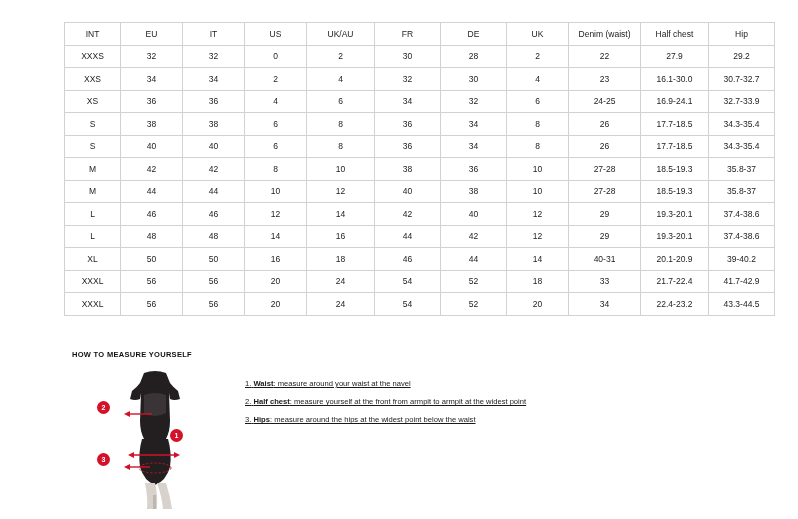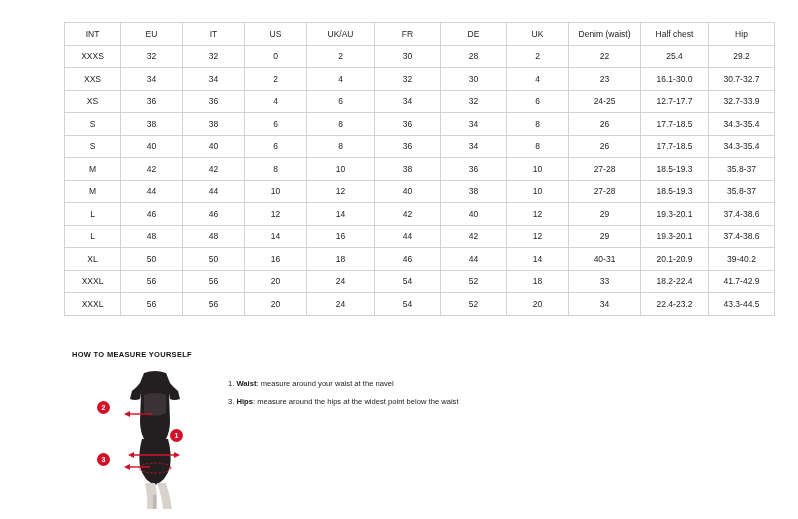--- a/index.html
+++ b/index.html
@@ -85,24 +85,25 @@
     height: 140px;
     margin-left: 28px;
     flex: 0 0 auto;
   }
   .instructions {
     margin-left: 18px;
     padding-top: 10px;
     flex: 1 1 auto;
   }
   .instructions p {
-    margin: 0 0 9px 0;
+    margin: 0 0 9px 17px;
     font-size: 7.6px;
     color: #1a1a1a;
     line-height: 1.2;
+    text-decoration: underline;
   }
   .instructions b {
     font-weight: bold;
   }
 
   
   .fig-svg {
     position: absolute;
     left: 0;
     top: 0;
@@ -162,21 +163,21 @@
         <tr>
           <td>XXXS</td>
           <td>32</td>
           <td>32</td>
           <td>0</td>
           <td>2</td>
           <td>30</td>
           <td>28</td>
           <td>2</td>
           <td>22</td>
-          <td>25.4</td>
+          <td>27.9</td>
           <td>29.2</td>
         </tr>
         <tr>
           <td>XXS</td>
           <td>34</td>
           <td>34</td>
           <td>2</td>
           <td>4</td>
           <td>32</td>
           <td>30</td>
@@ -188,21 +189,21 @@
         <tr>
           <td>XS</td>
           <td>36</td>
           <td>36</td>
           <td>4</td>
           <td>6</td>
           <td>34</td>
           <td>32</td>
           <td>6</td>
           <td>24-25</td>
-          <td>12.7-17.7</td>
+          <td>16.9-24.1</td>
           <td>32.7-33.9</td>
         </tr>
         <tr>
           <td>S</td>
           <td>38</td>
           <td>38</td>
           <td>6</td>
           <td>8</td>
           <td>36</td>
           <td>34</td>
@@ -292,21 +293,21 @@
         <tr>
           <td>XXXL</td>
           <td>56</td>
           <td>56</td>
           <td>20</td>
           <td>24</td>
           <td>54</td>
           <td>52</td>
           <td>18</td>
           <td>33</td>
-          <td>18.2-22.4</td>
+          <td>21.7-22.4</td>
           <td>41.7-42.9</td>
         </tr>
         <tr>
           <td>XXXL</td>
           <td>56</td>
           <td>56</td>
           <td>20</td>
           <td>24</td>
           <td>54</td>
           <td>52</td>
@@ -357,20 +358,24 @@
         <div class="badge badge-2">2</div>
         <div class="badge badge-3">3</div>
       </div>
 
       <div class="instructions">
         <p>
           <span>1.</span>
           <b>Waist</b><span>: measure around your waist at the navel</span>
         </p>
         <p>
+          <span>2.</span>
+          <b>Half chest</b><span>: measure yourself at the front from armpit to armpit at the widest point</span>
+        </p>
+        <p>
           <span>3.</span>
           <b>Hips</b><span>: measure around the hips at the widest point below the waist</span>
         </p>
       </div>
 
     </div>
   </div>
 
 </div>
 

